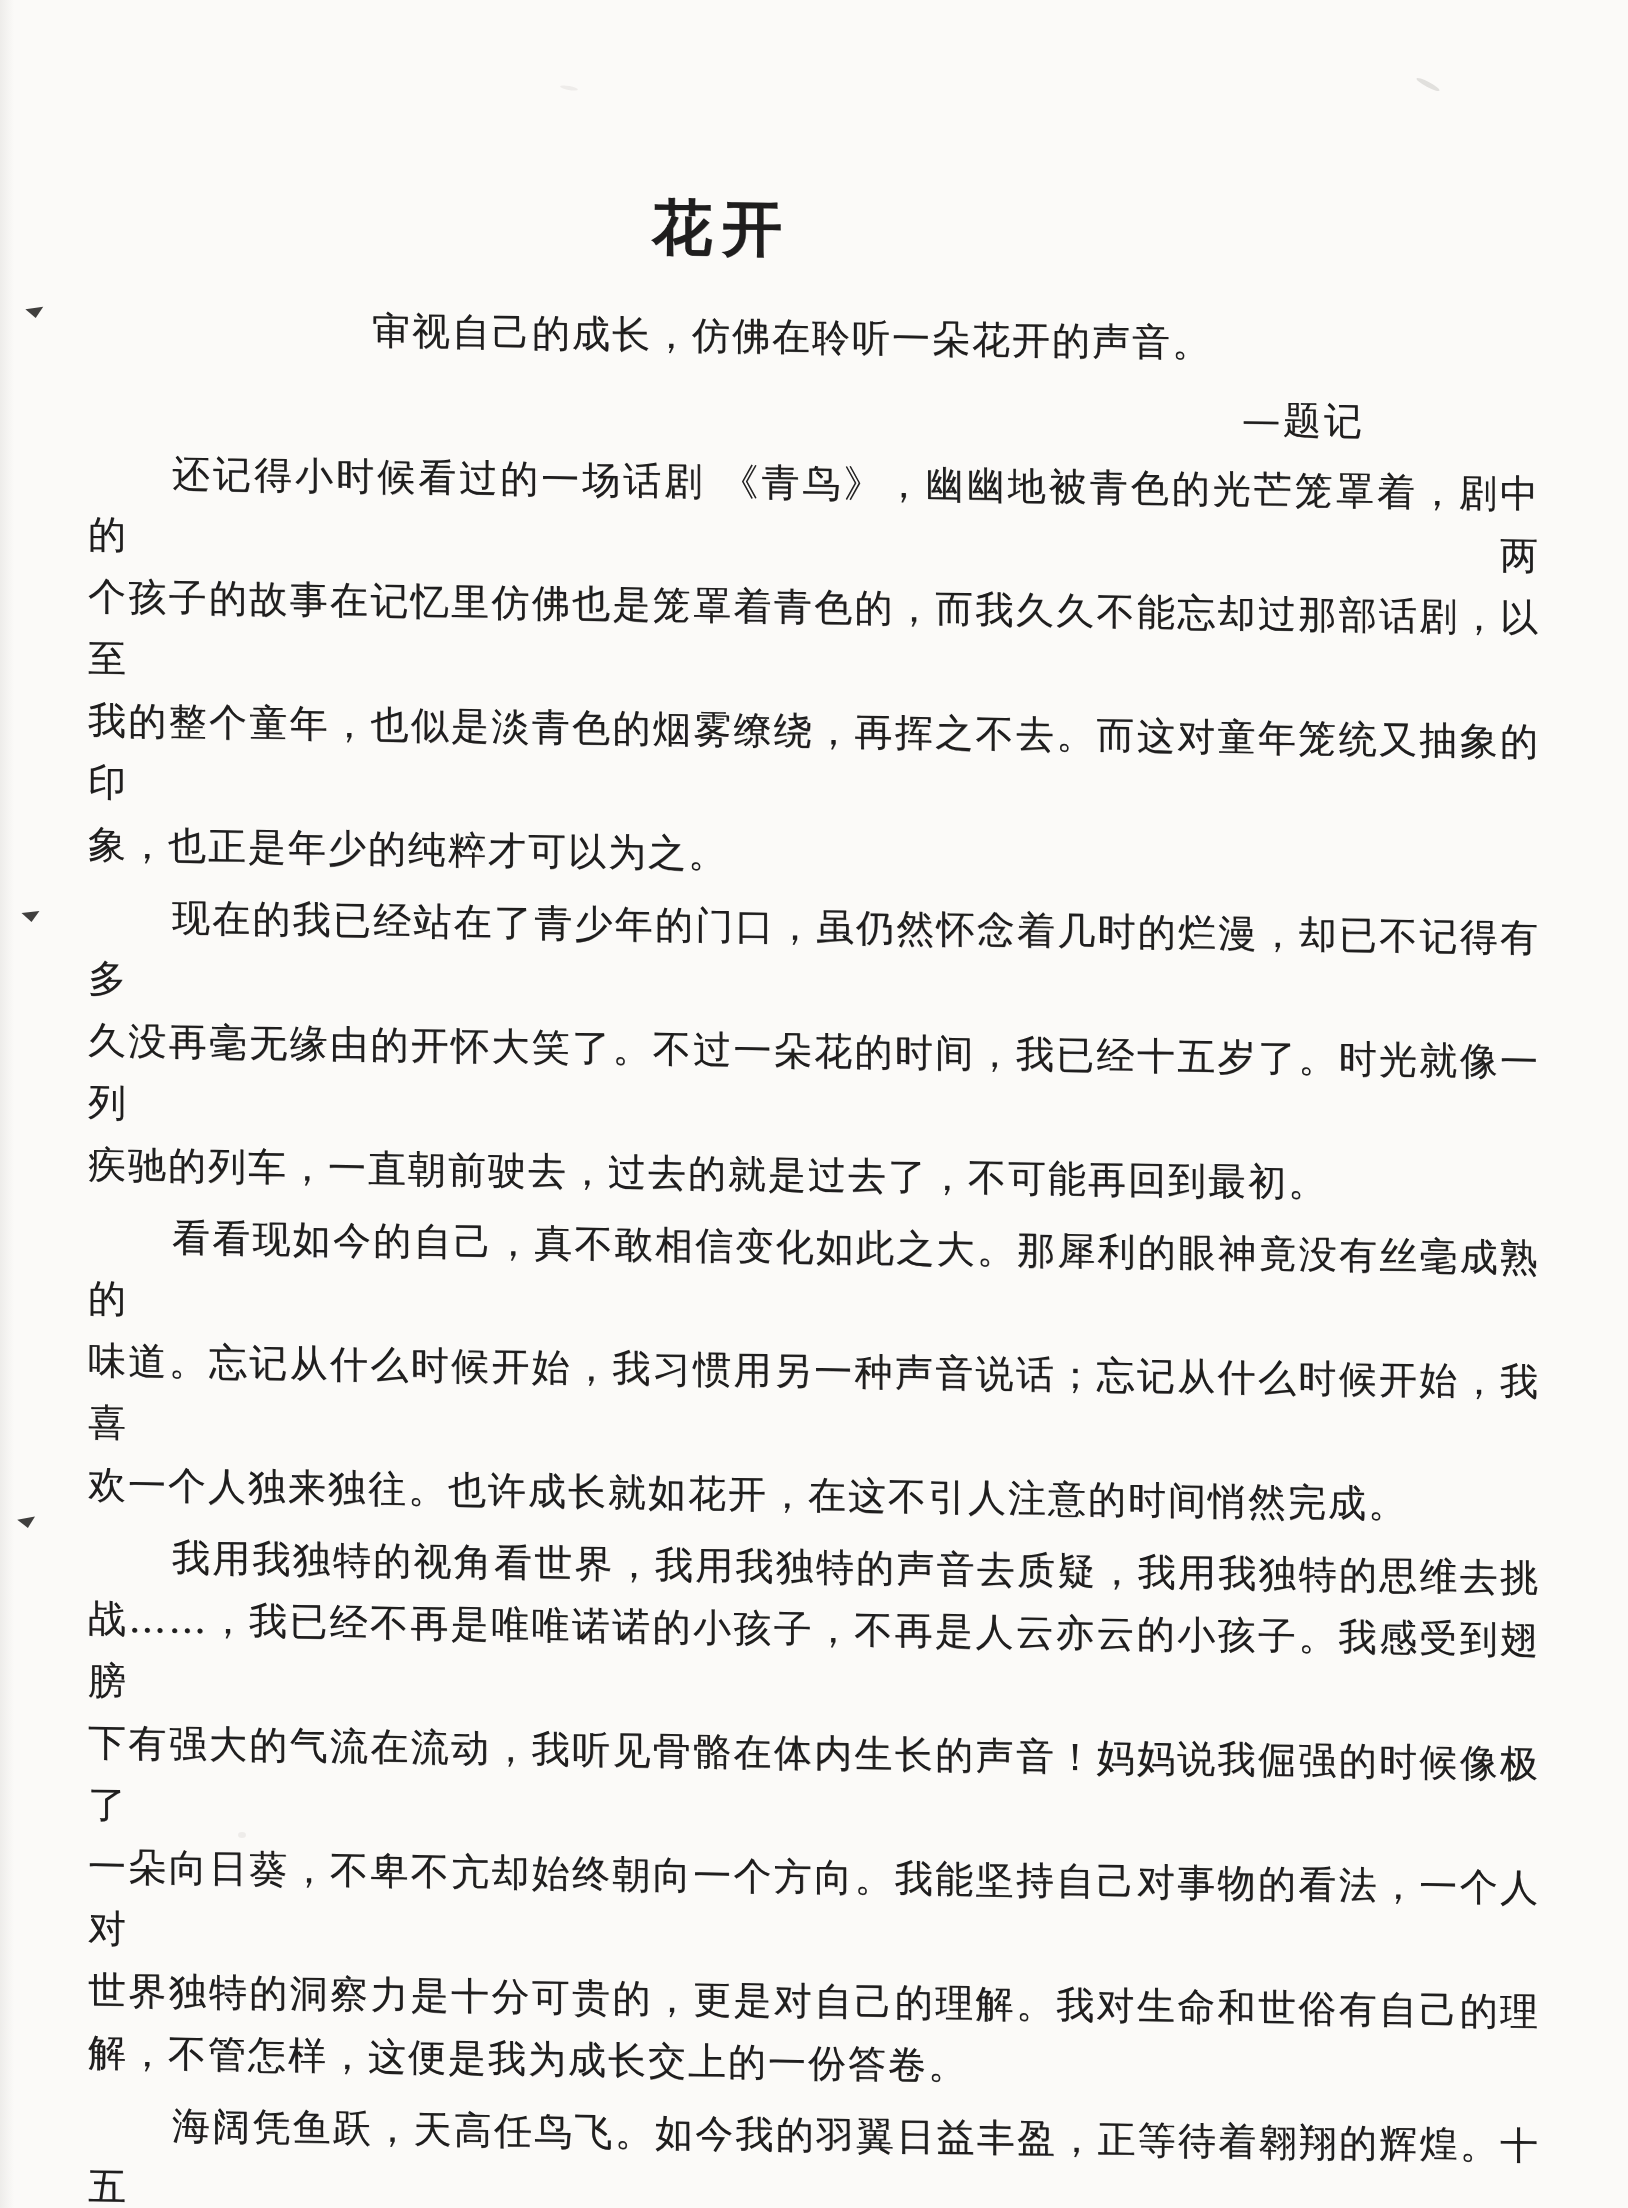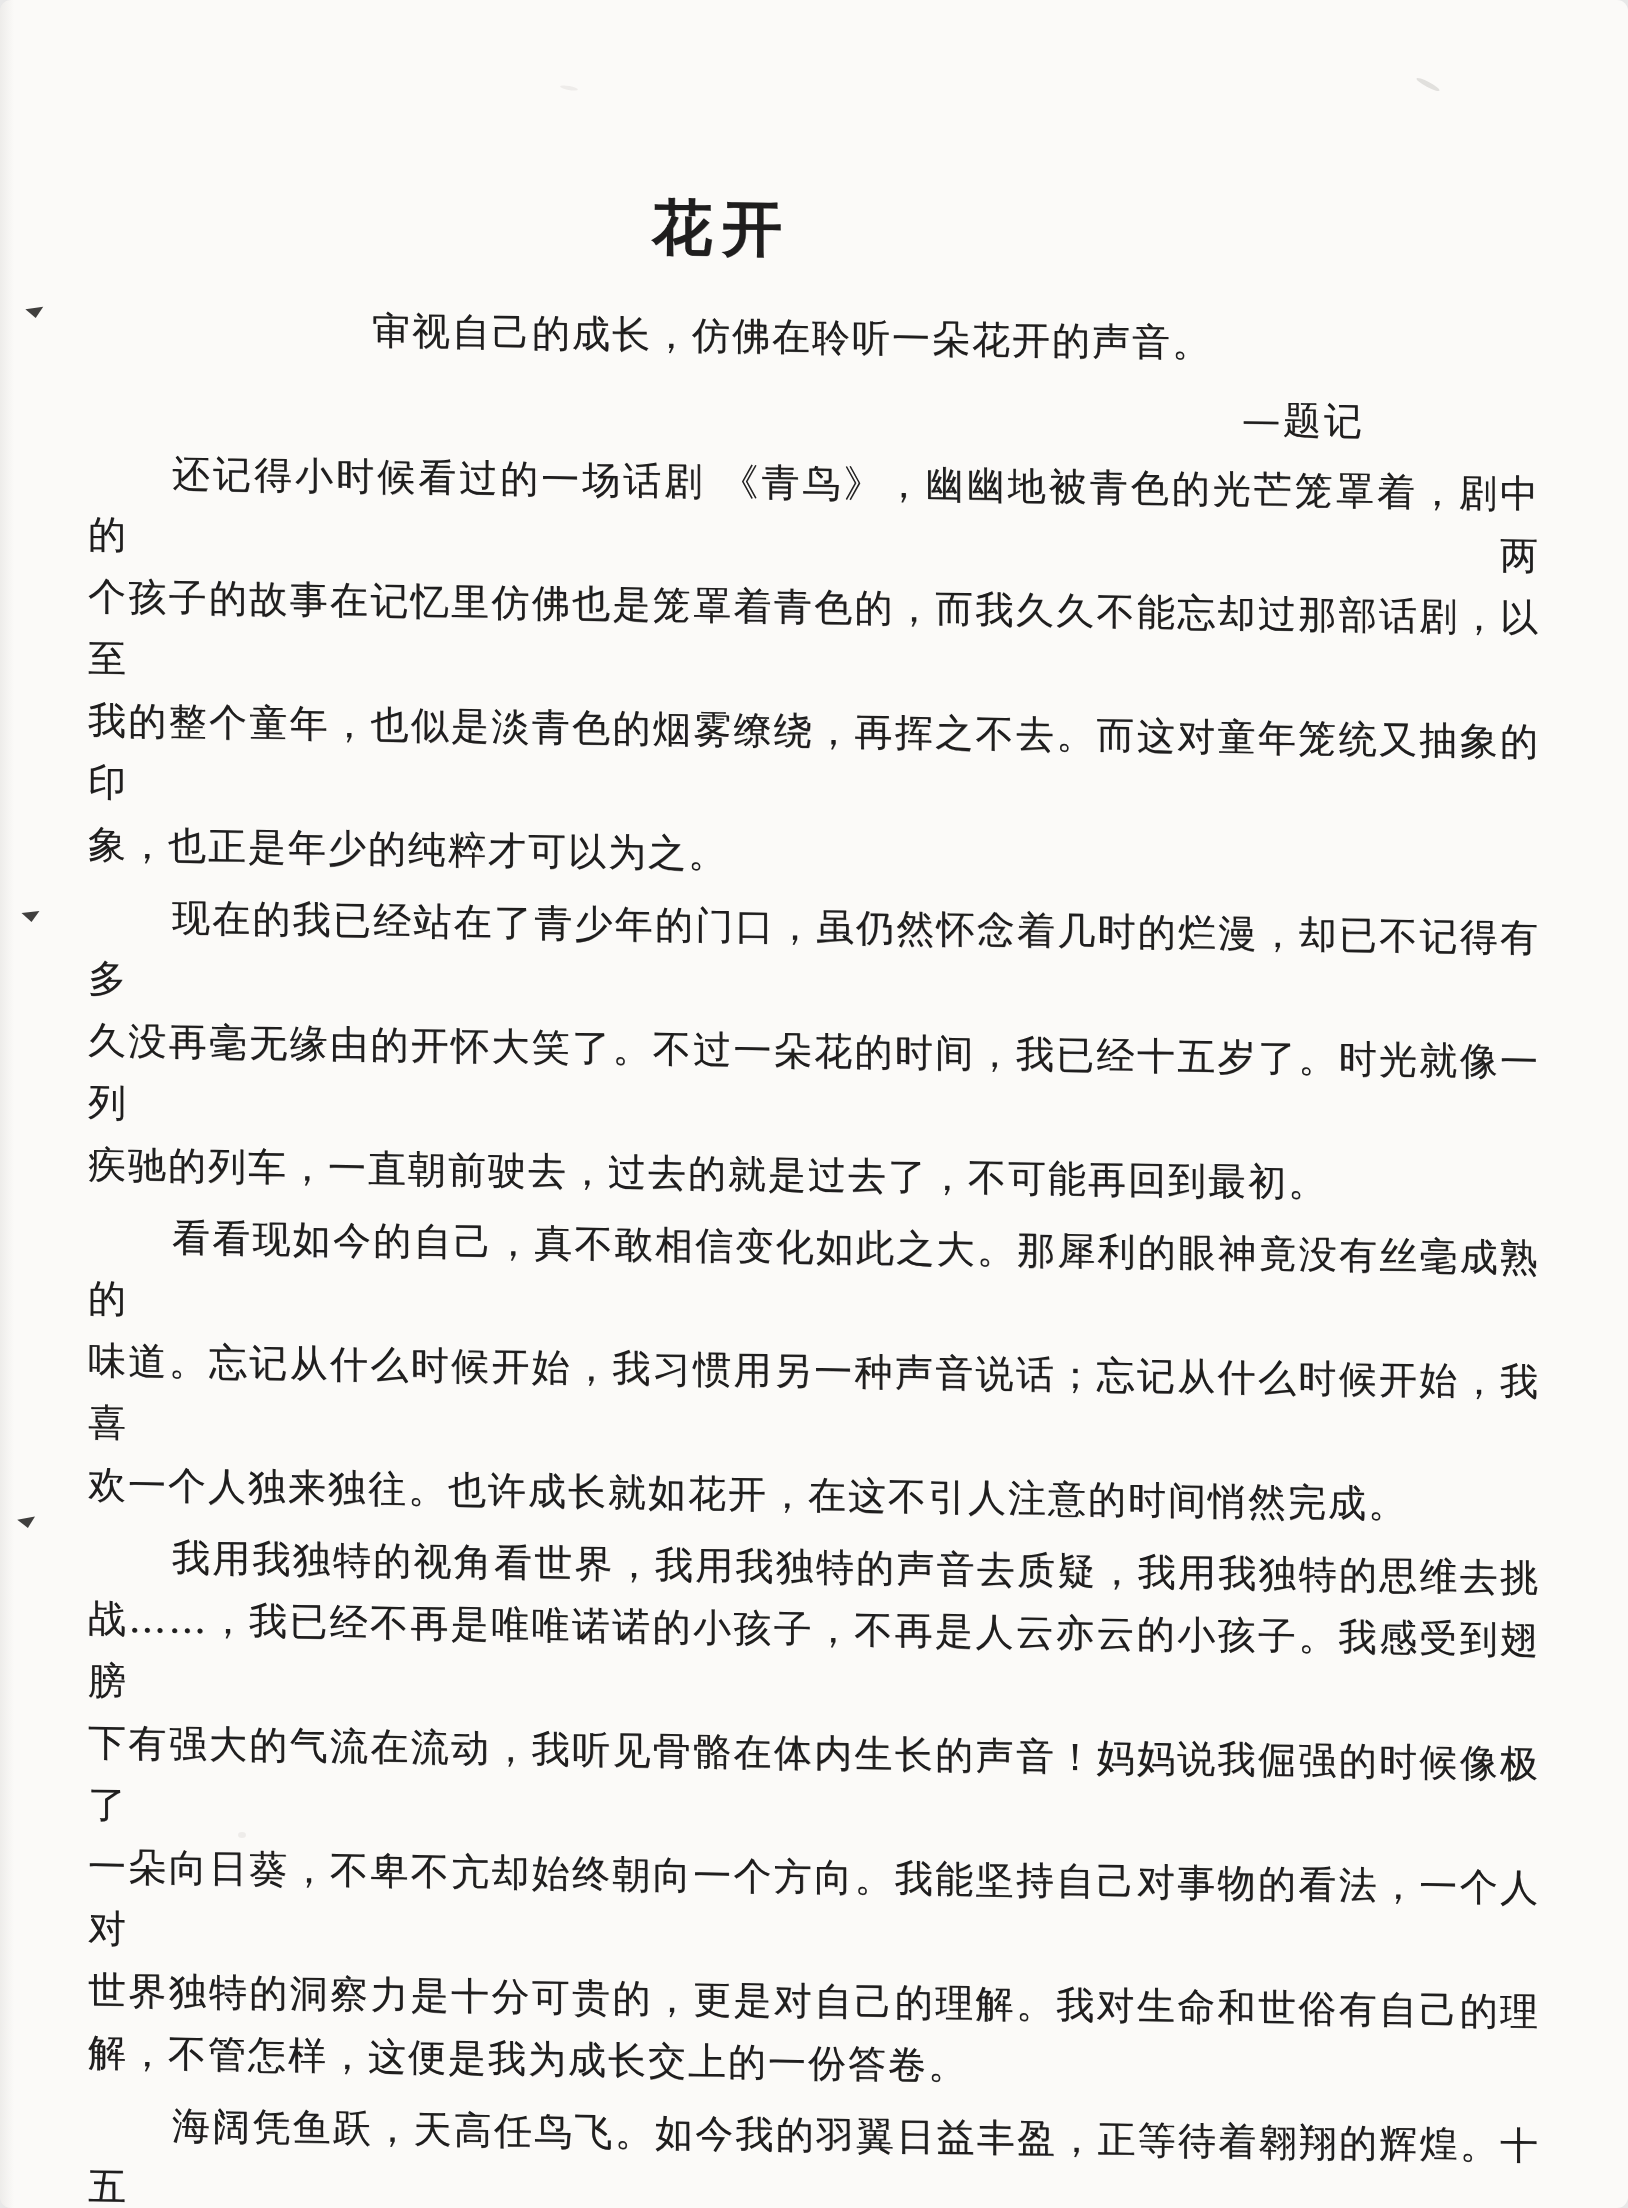--- a/index.html
+++ b/index.html
@@ -9,21 +9,20 @@
   }
   .page {
     position: relative;
     width: 1628px;
     height: 2208px;
     margin: 0 auto;
     background: #fbfaf8;
     overflow: hidden;
     font-family: "DejaVu Serif", "Liberation Serif", serif;
     color: #1f1e1e;
-    border-radius: 11px;
   }
   
   .page::before {
     content: "";
     position: absolute;
     left: 0; top: 0; bottom: 0;
     width: 14px;
     background: linear-gradient(to right, rgba(120,115,110,0.10), rgba(120,115,110,0));
     pointer-events: none;
   }

